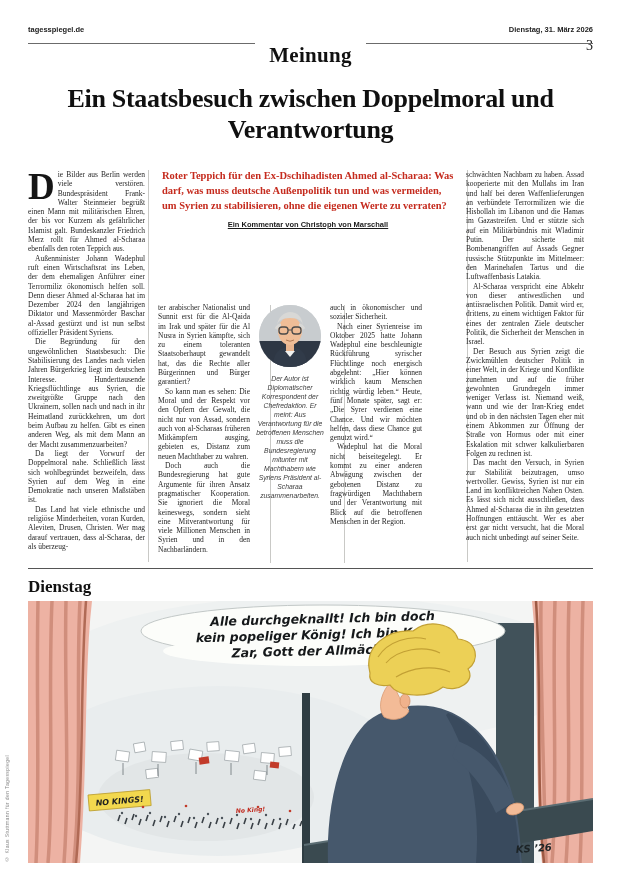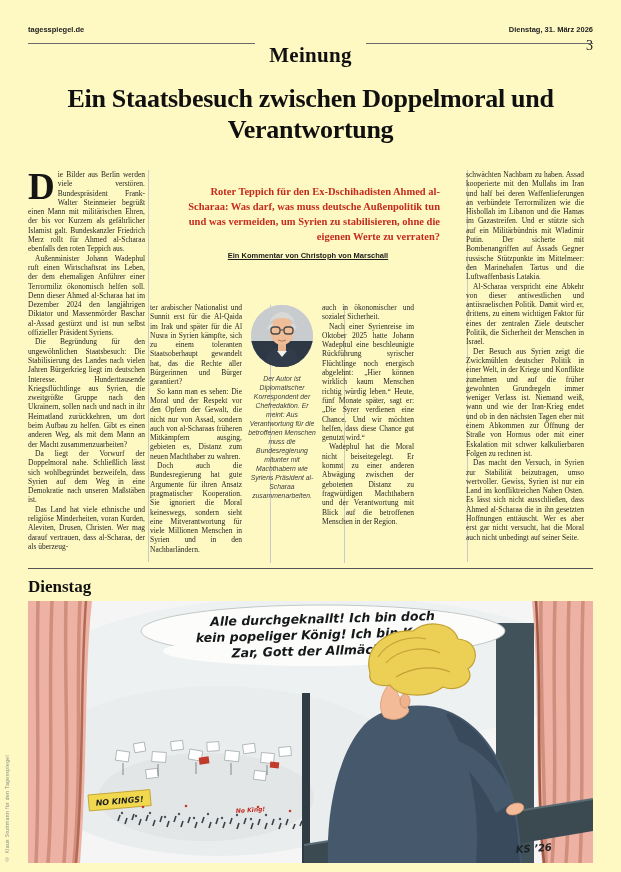--- a/index.html
+++ b/index.html
@@ -1,38 +1,38 @@
 <!DOCTYPE html>
 <html lang="de"><head>
 <meta charset="utf-8">
 <style>
   html,body{margin:0;padding:0;background:#9a9a9a;}
-  .page{position:relative;width:621px;height:872px;background:#fef9c3;margin:0 auto;
+  .page{position:relative;width:621px;height:872px;background:#ffffff;margin:0 auto;
         font-family:"Liberation Serif",serif;color:#1d1d1d;overflow:hidden;}
   
   .hdr-site{position:absolute;left:28px;top:25px;font:bold 7.5px "Liberation Sans",sans-serif;color:#222;}
   .hdr-date{position:absolute;right:28px;top:25px;font:bold 7.5px "Liberation Sans",sans-serif;color:#222;}
   .hdr-page{position:absolute;right:28px;top:38px;font:14px "Liberation Serif",serif;color:#222;}
   .section-row{position:absolute;left:28px;top:43px;width:565px;display:flex;}
   .section-row .rule{flex:1;height:1px;background:#6b6b6b;}
   .section-title{font:bold 21px "Liberation Serif",serif;letter-spacing:.3px;padding:0 14px;color:#111;}
   
   .headline{position:absolute;left:28px;top:84px;width:565px;text-align:center;
             font:bold 26px/1.18 "Liberation Serif",serif;letter-spacing:-.3px;color:#101010;}
   
   .colrule{position:absolute;width:1px;background:#c9c9c6;}
   .col{position:absolute;font:7.5px/9.3px "Liberation Serif",serif;text-align:justify;
        color:#1f1f1f;overflow:hidden;hyphens:auto;}
   .col p{margin:0;}
   .col p+p{text-indent:7px;}
   .dropcap{float:left;font:bold 37px/30px "Liberation Serif",serif;padding:2px 3px 0 0;color:#151515;}
   .midblock{position:absolute;left:150px;top:168px;width:316px;}
-  .standfirst{font:600 10.5px/15px "Liberation Serif",serif;color:#c52b1e;text-align:right;padding:0 26px;margin-top:16px;}
+  .standfirst{font:600 10.5px/15px "Liberation Serif",serif;color:#c52b1e;text-align:left;padding:0 12px;}
   .byline{margin-top:7px;text-align:center;font:bold 7.5px "Liberation Sans",sans-serif;color:#1a1a1a;text-decoration:underline;}
-  .midrow{position:absolute;left:150px;top:303px;width:264px;display:flex;gap:5px;}
+  .midrow{position:absolute;left:150px;top:303px;width:264px;display:flex;gap:5px;padding-left:8px;}
   .midrow .fcol{position:static;width:118px;height:262px;}
   .authorbox{width:70px;flex:0 0 70px;text-align:center;}
   .author-photo{width:62px;height:62px;border-radius:50%;margin:2px auto 7px;overflow:hidden;
                 background:#cdd1d3;}
   .bio{font:italic 6.8px/9px "Liberation Sans",sans-serif;color:#3c3c3c;text-align:center;}
   
   .divider{position:absolute;left:28px;top:568px;width:565px;height:1px;background:#555;}
   .stuttmann{position:absolute;left:28px;top:577px;font:bold 17px "Liberation Serif",serif;color:#111;}
   .cartoon{position:absolute;left:28px;top:601px;width:565px;height:262px;}
   .credit{position:absolute;left:4px;bottom:10px;writing-mode:vertical-rl;transform:rotate(180deg);

